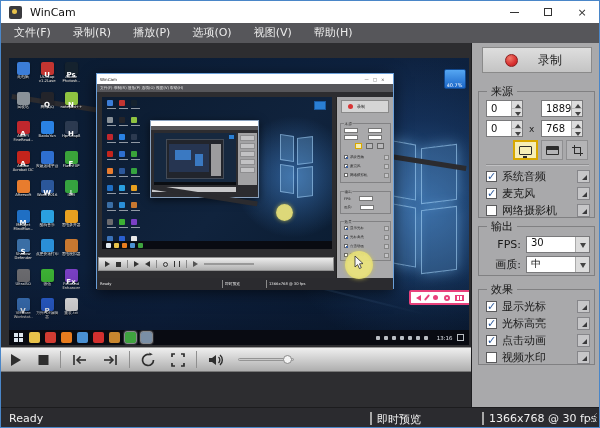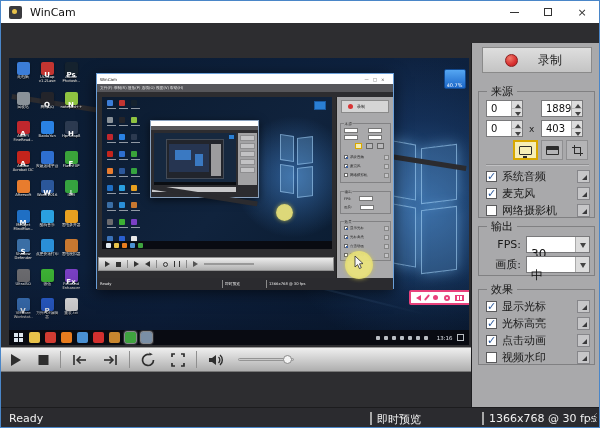--- a/index.html
+++ b/index.html
@@ -173,21 +173,21 @@
   .hsep{position:absolute;left:7px;width:103px;height:1px;background:#8e8e90;box-shadow:0 1px 0 #c0c0c2;}
   .cbrow{position:absolute;left:7px;width:104px;height:14px;display:flex;align-items:center;}
   .cb{width:11px;height:11px;background:#fff;border:1px solid #5a5a5c;position:relative;flex:none;}
   .cb.checked::after{content:"✓";position:absolute;left:0px;top:-2px;font-size:11px;font-weight:bold;color:#2f5c9e;}
   .cbrow label{font-size:11px;color:#1a1a1a;margin-left:5px;}
   .minibtn{margin-left:auto;width:13px;height:13px;background:#c6c6c8;border:1px solid #86868a;position:relative;}
   .minibtn::after{content:"";position:absolute;right:2px;bottom:2px;border-left:5px solid transparent;border-bottom:5px solid #3a3a3c;}
   .outrow{position:absolute;left:7px;width:104px;height:17px;display:flex;align-items:center;}
   .outrow label{width:40px;text-align:right;font-size:11px;color:#1a1a1a;padding-right:5px;}
   .dd{flex:1;height:17px;background:#fff;border:1px solid #7a7a7c;display:flex;}
-  .dd .val{flex:1;font-size:12px;color:#111;padding:10px 0 0 4px;}
+  .dd .val{flex:1;font-size:10px;color:#111;padding:0 0 0 4px;}
   .dd .arrow{width:14px;background:#dcdcdc;border-left:1px solid #aaa;position:relative;}
   .dd .arrow::after{content:"";position:absolute;left:3.5px;top:6px;border-left:3.5px solid transparent;border-right:3.5px solid transparent;border-top:5px solid #444;}
 </style>
 </head>
 <body>
 
 <div class="win">
 
   <div class="titlebar">
     <span class="appicon"></span>
@@ -196,20 +196,28 @@
       <span class="wbtn">
           <i class="min"></i>
         </span>
       <span class="wbtn">
           <i class="max"></i>
         </span>
       <span class="wbtn">×</span>
     </div>
   </div>
 
+  <div class="menubar">
+    <span class="menu-item">文件(F)</span>
+    <span class="menu-item">录制(R)</span>
+    <span class="menu-item">播放(P)</span>
+    <span class="menu-item">选项(O)</span>
+    <span class="menu-item">视图(V)</span>
+    <span class="menu-item">帮助(H)</span>
+  </div>
 
   <div class="preview">
     <i class="pane pane1"></i>
       <i class="pane pane2"></i>
       <i class="pane pane3"></i>
       <i class="pane pane4"></i>
     <i class="streak st1"></i>
       <i class="streak st2"></i>
 
     <div class="desk-icons">
@@ -695,21 +703,21 @@
       </div>
       <div class="spin" style="left:7px;top:28px;width:37px;">
         <span class="val">0</span>
         <span class="arrows">
             <i class="up"></i>
             <i class="dn"></i>
           </span>
       </div>
       <span class="xlabel" style="left:50px;top:32px;">x</span>
       <div class="spin" style="left:62px;top:28px;width:42px;">
-        <span class="val">403</span>
+        <span class="val">768</span>
         <span class="arrows">
             <i class="up"></i>
             <i class="dn"></i>
           </span>
       </div>
 
       <span class="srcbtn sel" style="left:34px;top:48px;width:25px;">
           <i class="ic-mon"></i>
         </span>
       <span class="srcbtn" style="left:62px;top:48px;width:22px;">

